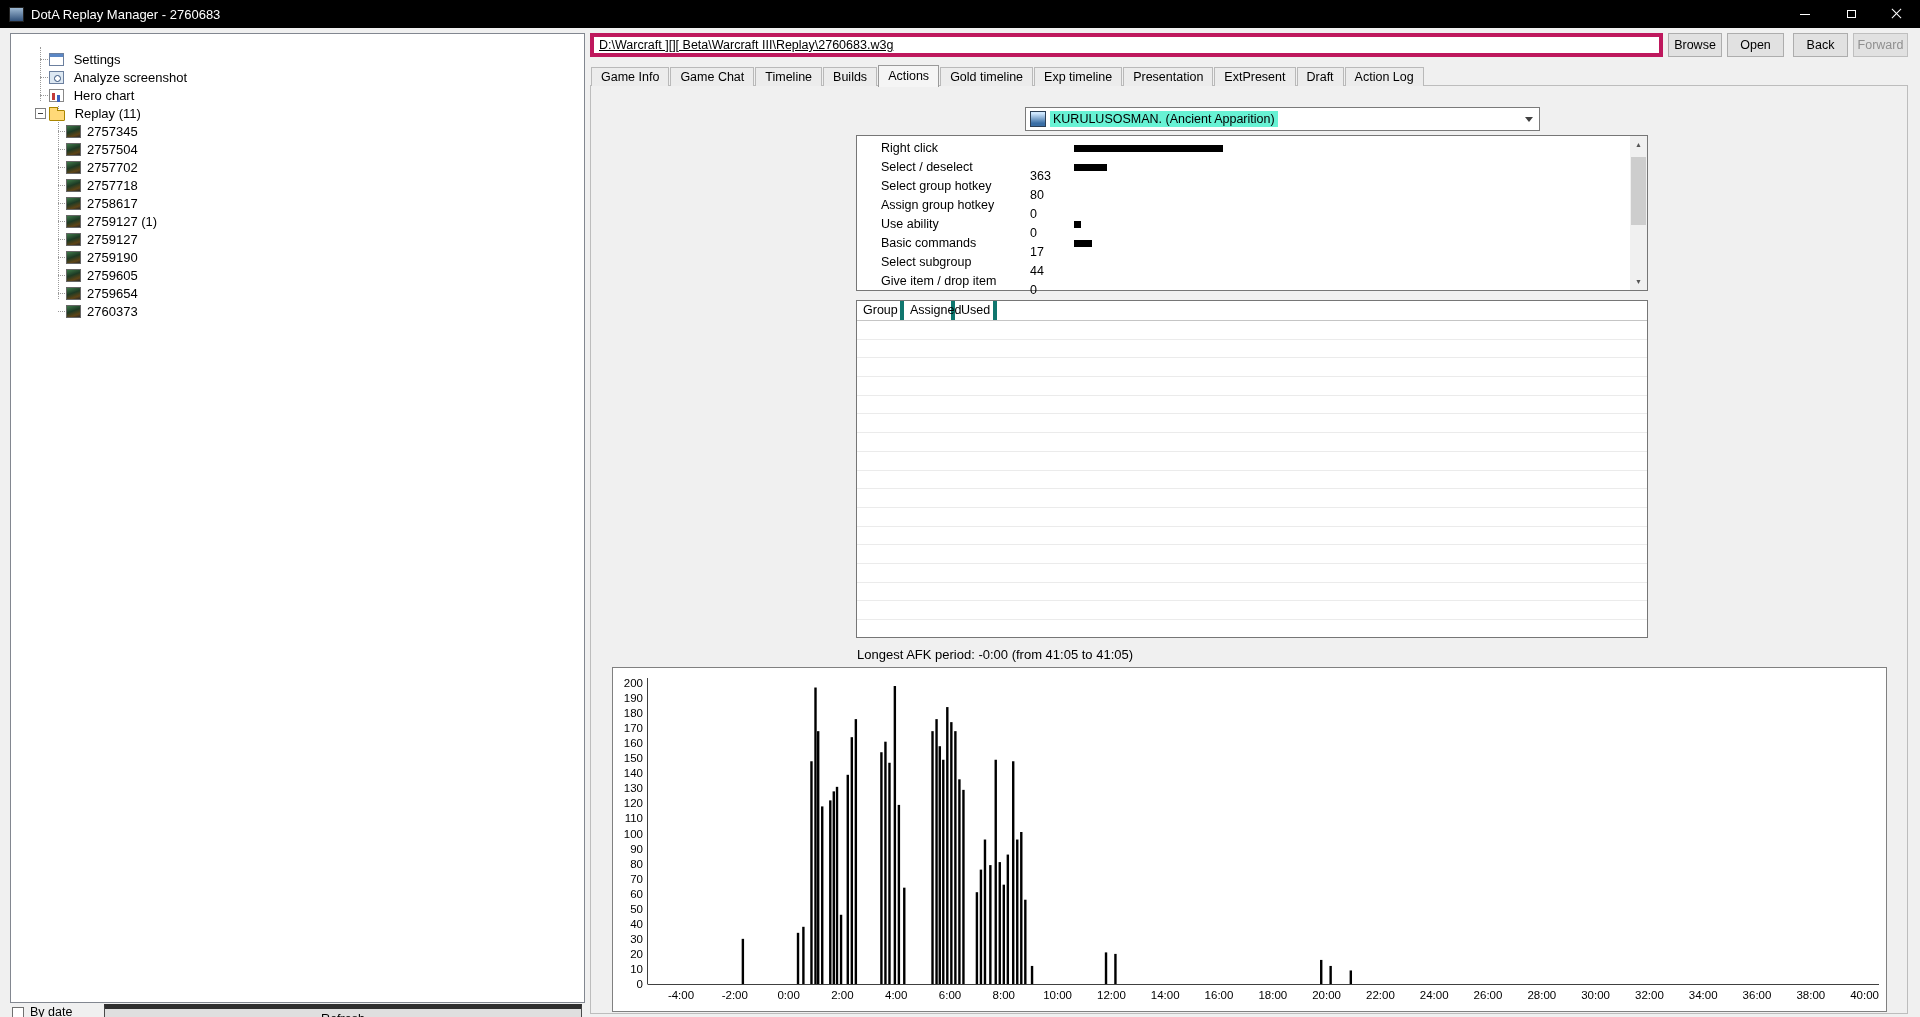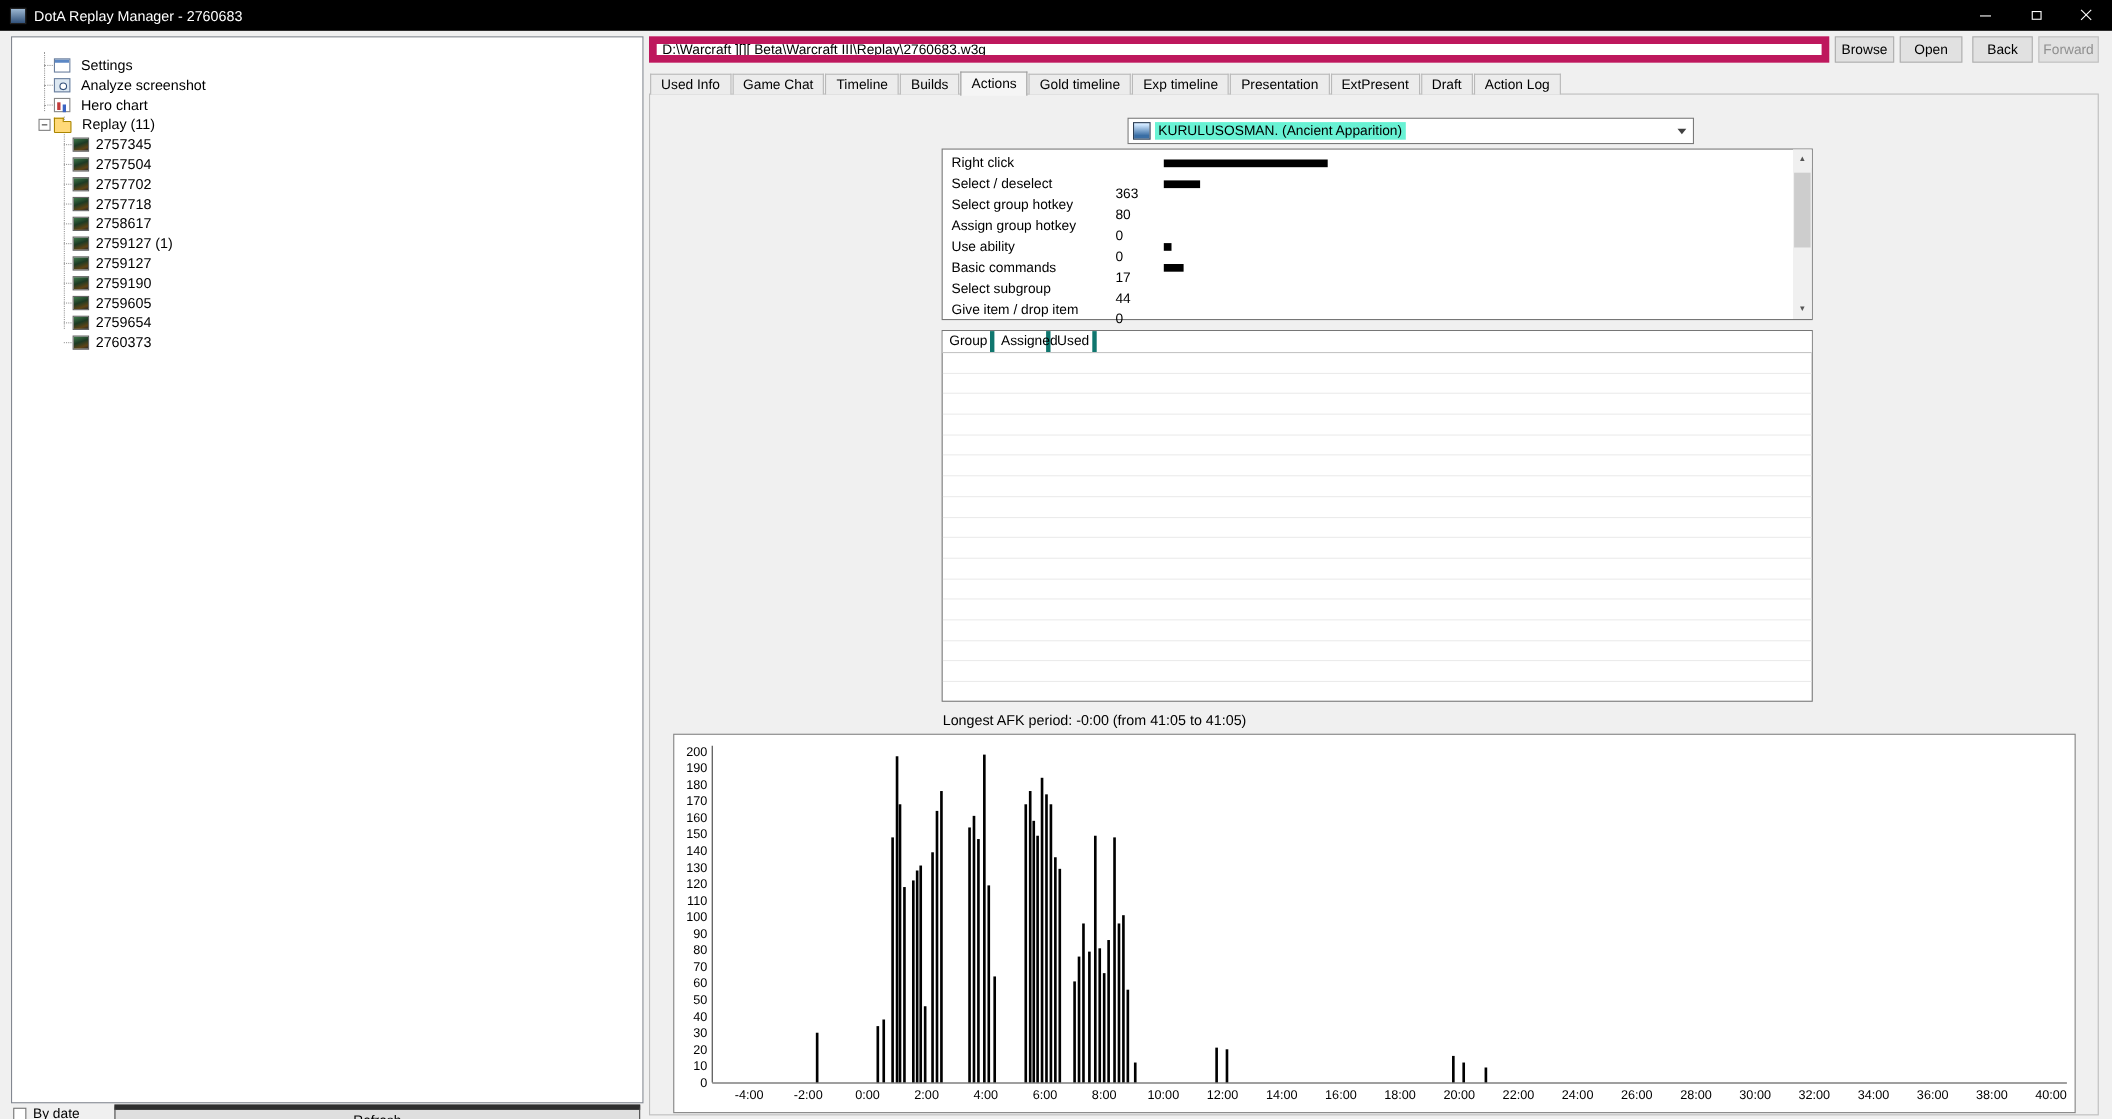--- a/index.html
+++ b/index.html
@@ -55,22 +55,22 @@
   .bydate-box { position:absolute; left:12px; top:1007px; width:12px; height:12px;
                 background:#fff; border:1px solid #707070; }
   .bydate-lbl { position:absolute; left:30px; top:1005px; font-size:12.5px; }
   .refresh-btn { position:absolute; left:104px; top:1004px; width:478px; height:26px;
                  background:#dfdfdf; border:1px solid #4a4a4a; border-top:5px solid #2f2f2f;
                  font-size:12.5px; text-align:center; line-height:16px;
                  font-family:inherit; color:#000; }
 
   
   .path-input { position:absolute; left:590px; top:33px; width:1073px; height:24px;
-                border:7px solid #be185d; background:#fff; font-size:12.5px; padding:0 5px;
-                font-family:inherit; }
+                border:4px solid #be185d; background:#fff; font-size:12.5px; padding:0 5px;
+                font-family:inherit;text-decoration:underline; }
   .btn { position:absolute; top:33px; height:24px; background:#e1e1e1; border:1px solid #adadad;
          font-size:12.5px; font-family:inherit; text-align:center; line-height:21px; color:#000; }
   .btn-browse { left:1668px; width:54px; }
   .btn-open   { left:1727px; width:57px; }
   .btn-back   { left:1793px; width:55px; }
   .btn-forward{ left:1853px; width:55px; color:#8f8f8f; border-color:#bfbfbf; }
 
   
   .tab-bar { position:absolute; left:591px; top:64px; height:22px; display:flex; align-items:flex-end; z-index:4; }
   .tab { height:19px; line-height:18px; padding:0 9px; font-size:12.5px; background:#ececec;
@@ -85,21 +85,21 @@
            border:1px solid #7a7a7a; display:flex; align-items:center; z-index:2; }
   .hero-icon { width:16px; height:16px; margin:0 4px; flex:none;
                background:linear-gradient(#cfe7ff 10%,#3a6ea5 80%); border:1px solid #2c3e55; }
   .combo-text { font-size:12.5px; padding:1px 3px; color:#000; }
   .combo-btn { margin-left:auto; width:20px; height:100%; display:flex; align-items:center; justify-content:center; }
   .combo-caret { width:0; height:0; border:4px solid transparent; border-top:5px solid #404040; margin-top:4px; }
 
   
   .actions-panel { position:absolute; left:856px; top:135px; width:792px; height:156px;
                    background:#fff; border:1px solid #767676; z-index:2; }
-  .action-rows { position:absolute; left:0; top:3px; right:36px; }
+  .action-rows { position:absolute; left:0; top:3px; right:36px;padding-left:16px; }
   .action-row { position:relative; height:19px; font-size:12.5px; line-height:19px; }
   .a-label { position:absolute; left:8px; }
   .a-value { position:absolute; left:157px;margin-top:28px; }
   .a-bar { position:absolute; left:201px; top:6px; height:7px; background:#000; }
   .vscroll { position:absolute; right:0; top:0; bottom:0; width:17px; background:#f0f0f0; }
   .sb-btn { position:absolute; left:0; width:17px; height:17px; font-size:7px; color:#555;
             text-align:center; line-height:17px; background:#f0f0f0; }
   .sb-btn.up { top:0; } .sb-btn.down { bottom:0; }
   .sb-thumb { position:absolute; left:1px; top:21px; width:15px; height:68px; background:#cdcdcd; }
 
@@ -184,21 +184,21 @@
 <div class="bydate-lbl">By date</div>
 <button class="refresh-btn">Refresh</button>
 
 <input class="path-input" value="D:\Warcraft ][][ Beta\Warcraft III\Replay\2760683.w3g" style="">
 <button class="btn btn-browse">Browse</button>
 <button class="btn btn-open">Open</button>
 <button class="btn btn-back">Back</button>
 <button class="btn btn-forward" disabled="">Forward</button>
 
 <div class="tab-bar">
-    <div class="tab">Used Info</div>
+    <div class="tab">Game Info</div>
     <div class="tab">Game Chat</div>
     <div class="tab">Timeline</div>
     <div class="tab">Builds</div>
     <div class="tab active">Actions</div>
     <div class="tab">Gold timeline</div>
     <div class="tab">Exp timeline</div>
     <div class="tab">Presentation</div>
     <div class="tab">ExtPresent</div>
     <div class="tab">Draft</div>
     <div class="tab">Action Log</div>

